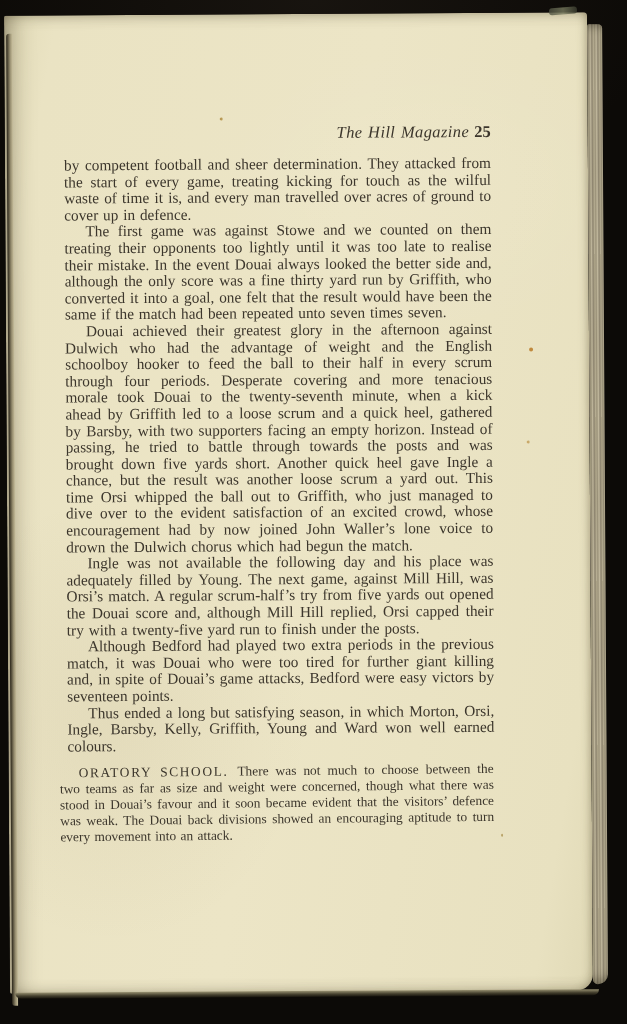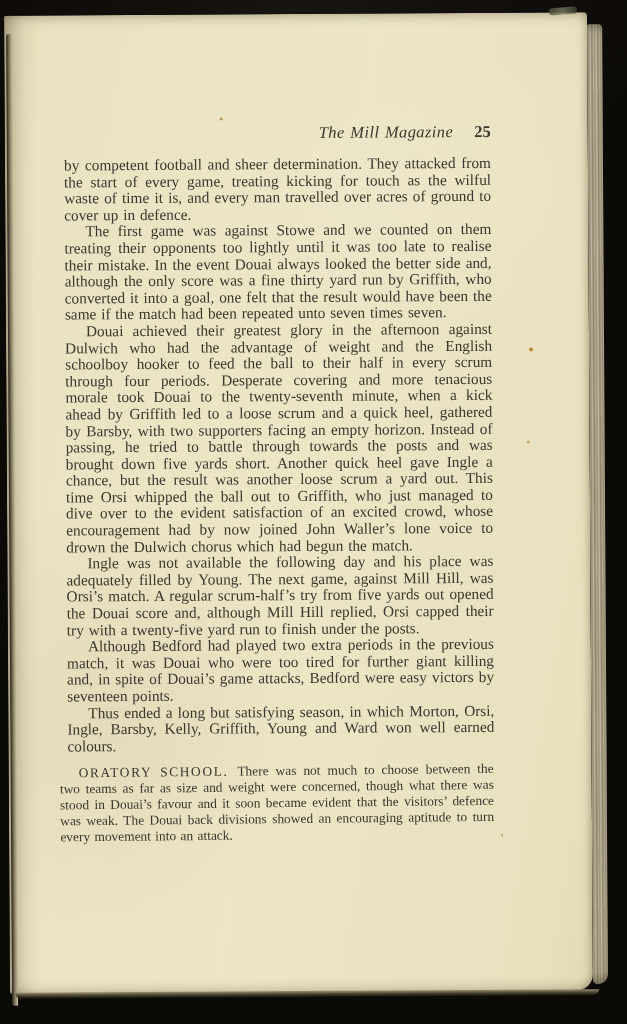--- a/index.html
+++ b/index.html
@@ -92,21 +92,20 @@
     text-align: right;
     font-size: 16.5px;
     line-height: 18px;
     margin: 0 0 14px 0;
   }
   .mag-title {
     font-style: italic;
     letter-spacing: 0.4px;
   }
   .page-num {
-    margin-left: 16px;
     font-weight: bold;
   }
   .para {
     margin: 0;
   }
   .para.indent {
     text-indent: 21px;
   }
   .footnote {
     margin: 11px 0 0 -8px;
@@ -136,21 +135,21 @@
 
 <div class="scan">
   <div class="book">
 
     <div class="page">
       <div class="gutter-sliver"></div>
 
       <div class="text-block">
 
         <div class="page-header">
-          <span class="mag-title">The Mill Magazine</span>
+          <span class="mag-title">The Hill Magazine</span>
           <span class="page-num">25</span>
         </div>
 
         <p class="para">by competent football and sheer determination. They attacked from the start of every game, treating kicking for touch as the wilful waste of time it is, and every man travelled over acres of ground to cover up in defence.</p>
 
         <p class="para indent">The first game was against Stowe and we counted on them treating their opponents too lightly until it was too late to realise their mistake. In the event Douai always looked the better side and, although the only score was a fine thirty yard run by Griffith, who converted it into a goal, one felt that the result would have been the same if the match had been repeated unto seven times seven.</p>
 
         <p class="para indent">Douai achieved their greatest glory in the afternoon against Dulwich who had the advantage of weight and the English schoolboy hooker to feed the ball to their half in every scrum through four periods. Desperate covering and more tenacious morale took Douai to the twenty-seventh minute, when a kick ahead by Griffith led to a loose scrum and a quick heel, gathered by Barsby, with two supporters facing an empty horizon. Instead of passing, he tried to battle through towards the posts and was brought down five yards short. Another quick heel gave Ingle a chance, but the result was another loose scrum a yard out. This time Orsi whipped the ball out to Griffith, who just managed to dive over to the evident satisfaction of an excited crowd, whose encouragement had by now joined John Waller’s lone voice to drown the Dulwich chorus which had begun the match.</p>
 
         <p class="para indent">Ingle was not available the following day and his place was adequately filled by Young. The next game, against Mill Hill, was Orsi’s match. A regular scrum-half’s try from five yards out opened the Douai score and, although Mill Hill replied, Orsi capped their try with a twenty-five yard run to finish under the posts.</p>

